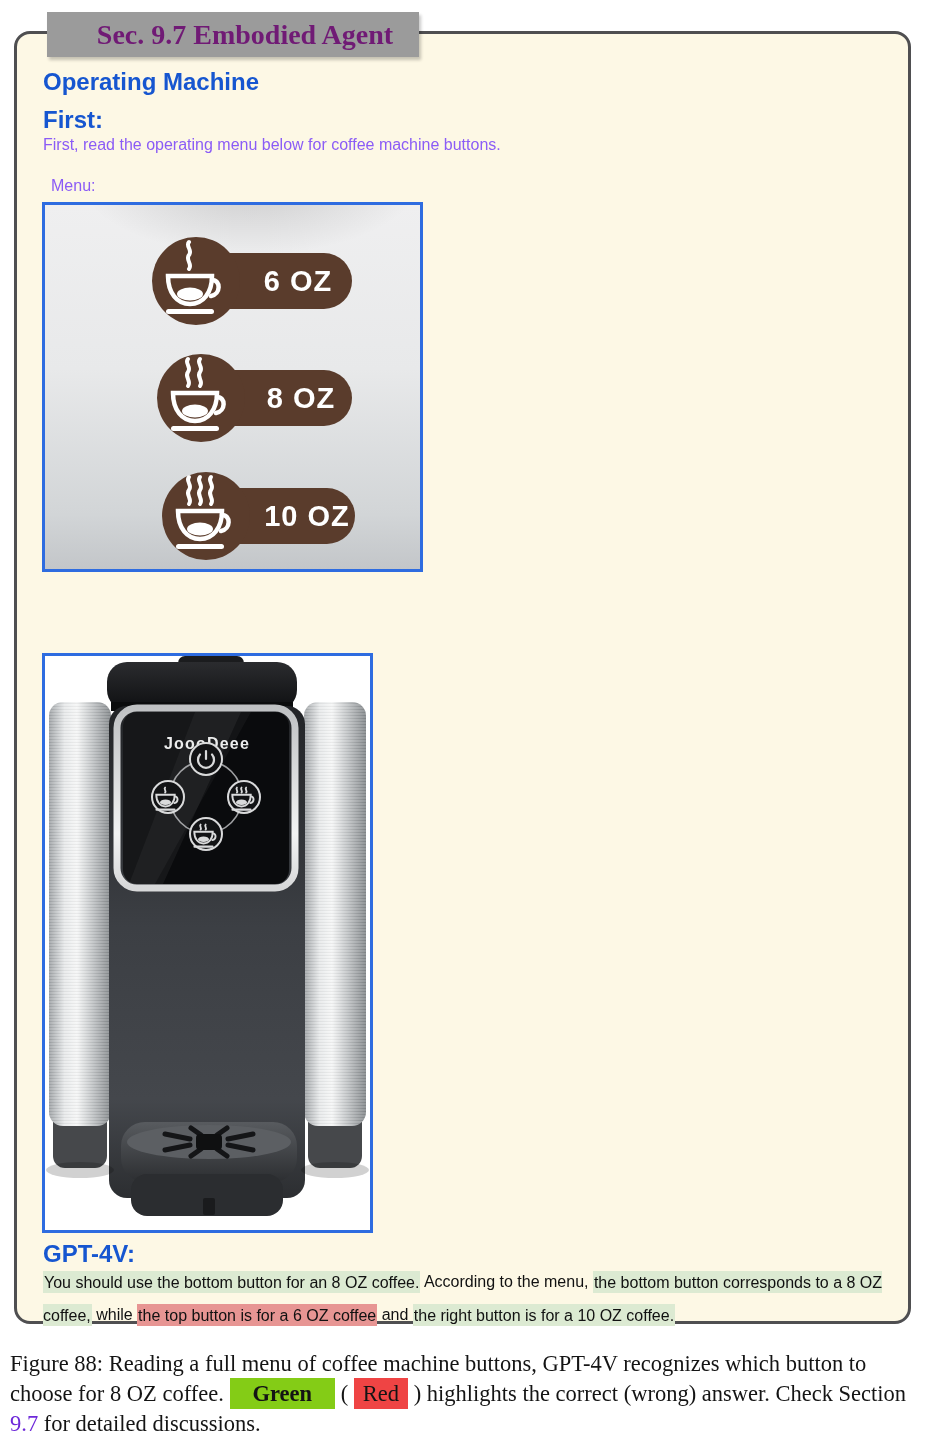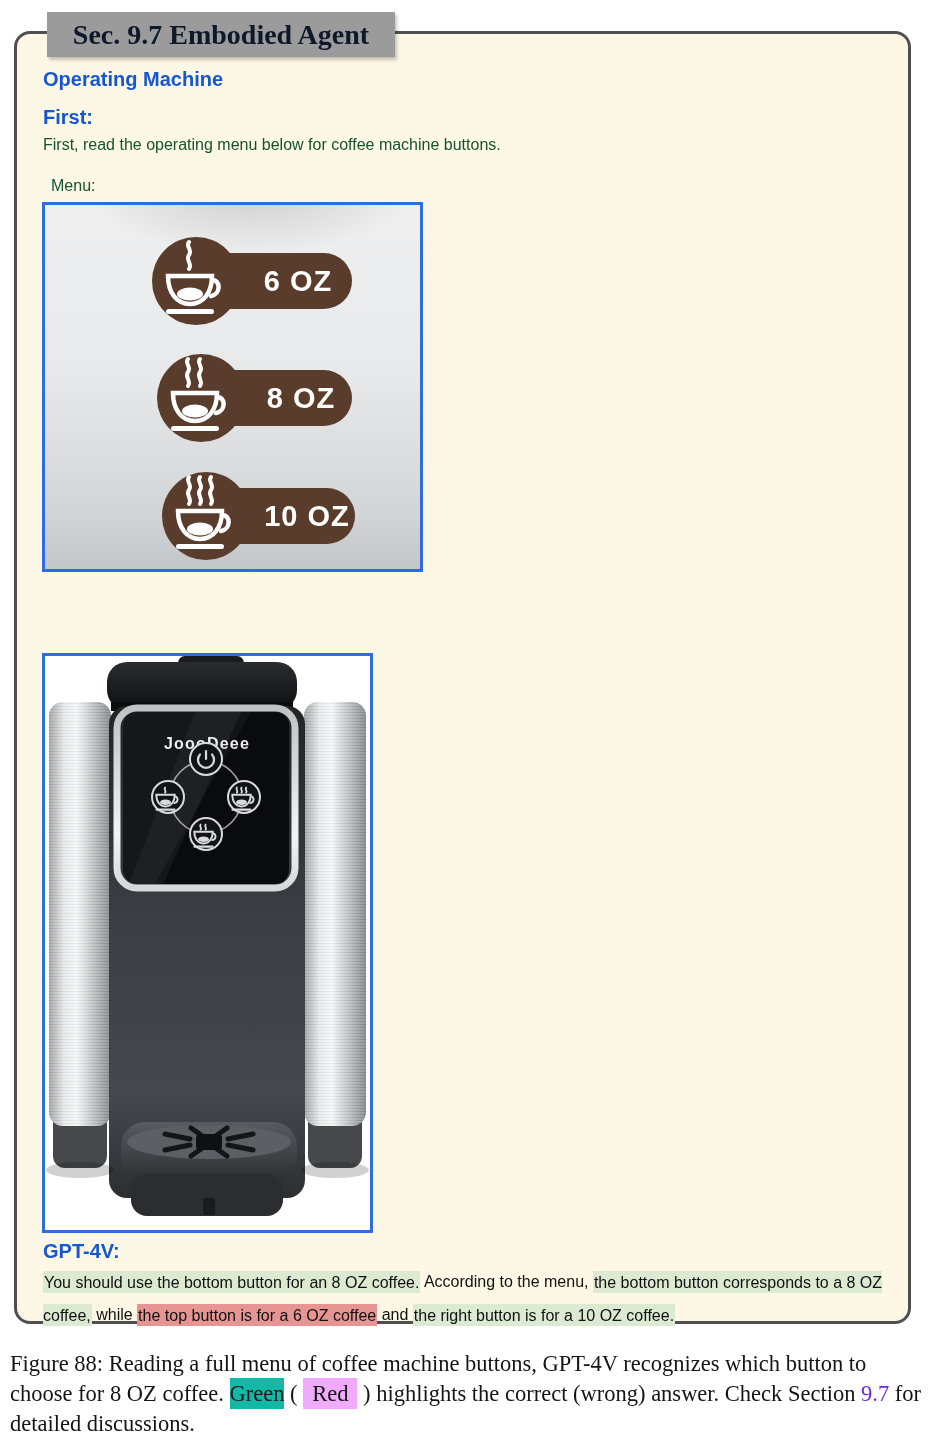--- a/index.html
+++ b/index.html
@@ -7,41 +7,41 @@
     width:935px;height:1440px;position:relative;background:#ffffff;
     font-family:"Liberation Sans",sans-serif;color:#111;
   }
   
   .figure-box{
     position:absolute;left:14px;top:31px;width:891px;height:1287px;
     background:#fdf8e5;border:3px solid #4f4f51;border-radius:16px;
   }
   .badge{
     position:absolute;left:47px;top:12px;width:348px;height:45px;
-    background:#9b9b9b;color:#0f172a;
+    background:#9b9b9b;color:#701a75;
     font-family:"Liberation Serif",serif;font-weight:bold;font-size:28px;
     display:flex;align-items:center;justify-content:center;
-    box-shadow:2px 3px 3px rgba(0,0,0,0.22);z-index:3;
-  }
-  .blue-h{position:absolute;left:26px;color:#1656d0;font-weight:bold;font-size:20px;}
-  .body-text{position:absolute;left:26px;font-size:16px;line-height:22px;color:#14532d;}
+    box-shadow:2px 3px 3px rgba(0,0,0,0.22);z-index:3;padding-left:24px;
+  }
+  .blue-h{position:absolute;left:26px;color:#1656d0;font-weight:bold;font-size:24px;}
+  .body-text{position:absolute;left:26px;font-size:16px;line-height:22px;color:#8b5cf6;}
   .img-frame{
     position:absolute;left:25px;border:3px solid #2e6ce0;background:#eab308;
   }
   
   .response{position:absolute;left:26px;width:858px;font-size:16px;line-height:33px;}
   .hl-green{background:#dcead2;padding:2.5px 1px;}
   .hl-red{background:#e79593;padding:2.5px 1px;}
   
   .caption{
     position:absolute;left:10px;top:1349px;width:918px;
     font-family:"Liberation Serif",serif;font-size:22.5px;line-height:30px;color:#141414;
   }
-  .hl-green-pad{background:#14b8a6;padding:3px 0;}
-  .hl-red-pad{background:#f0abfc;padding:3px 9px;}
+  .hl-green-pad{background:#84cc16;padding:3px 23px;font-weight:bold;}
+  .hl-red-pad{background:#ef4444;padding:3px 9px;}
   .red-text{color:#6d28d9;}
 </style>
 </head>
 <body>
 
 <div class="badge">
   <span>Sec. 9.7 Embodied Agent</span>
 </div>
 
 <div class="figure-box">

